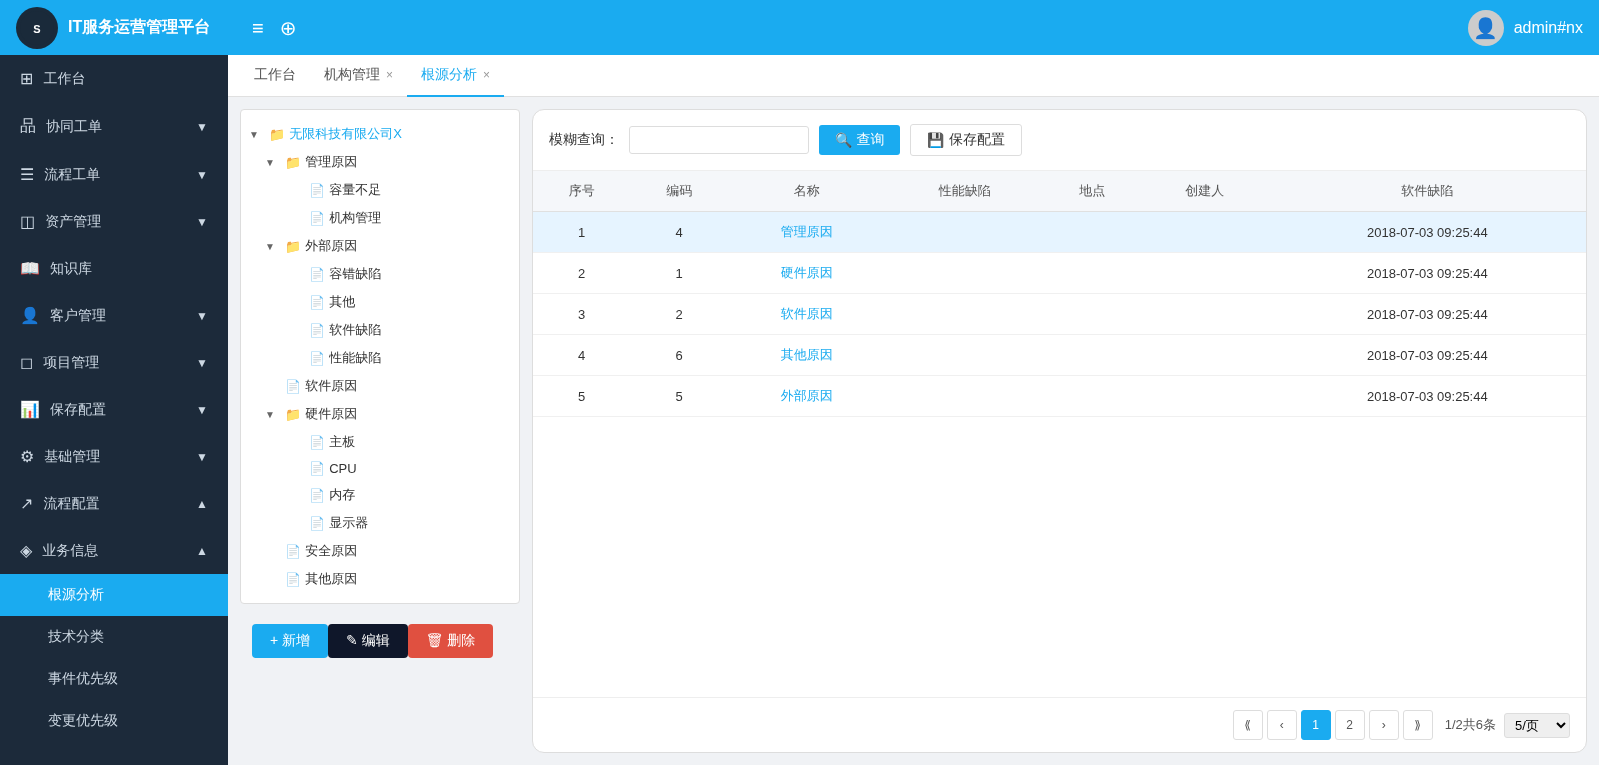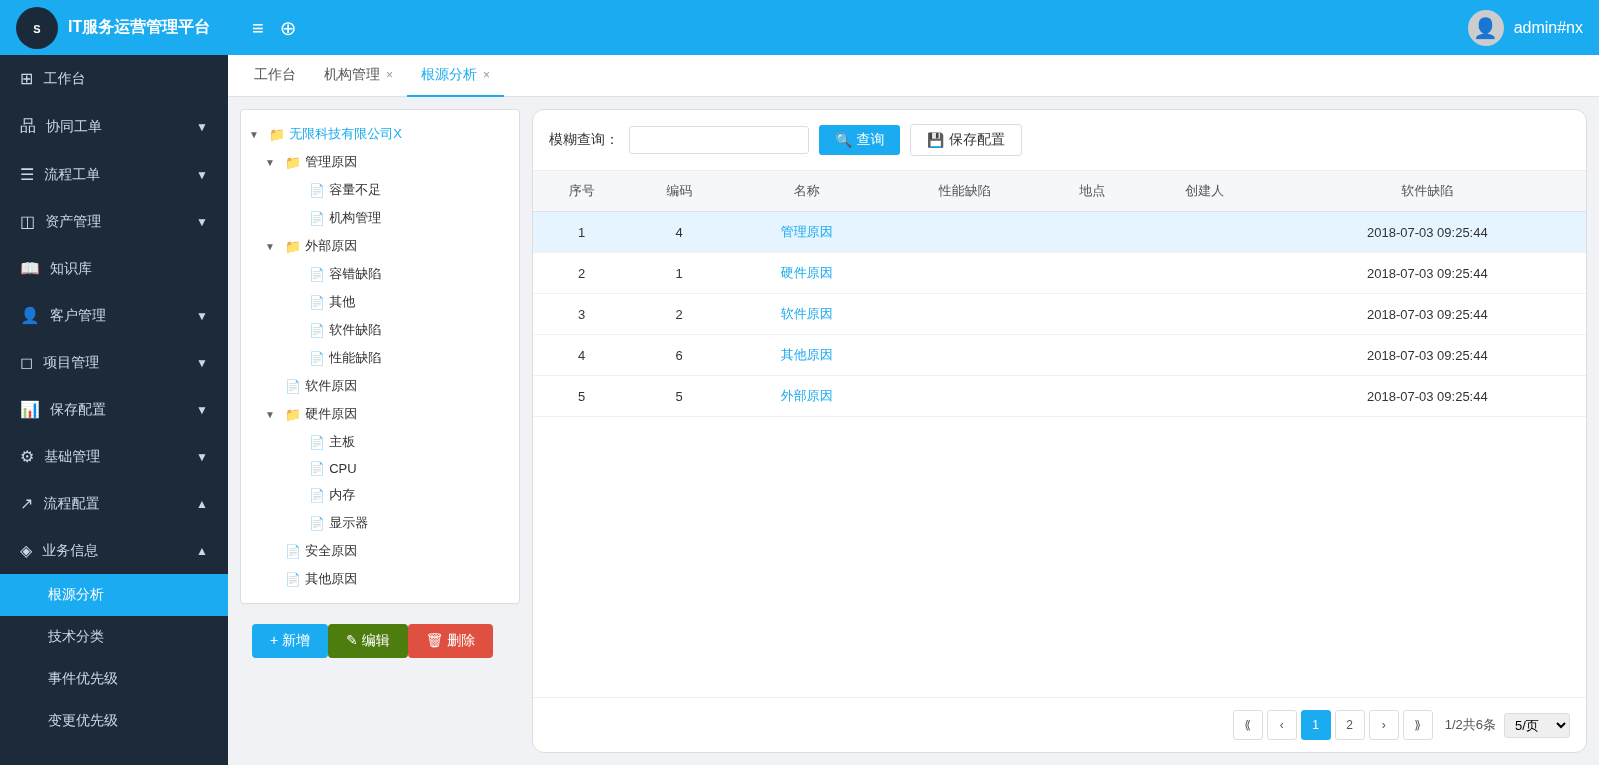--- a/index.html
+++ b/index.html
@@ -197,21 +197,21 @@
       padding: 8px 18px;
       border: none;
       border-radius: 4px;
       cursor: pointer;
       font-size: 14px;
       display: flex;
       align-items: center;
       gap: 6px;
     }
     .btn-primary { background: #1aabf0; color: white; }
-    .btn-warning { background: #4d7c0f; color: white; }
+    .btn-warning { background: #0f172a; color: white; }
     .btn-danger { background: #e05040; color: white; }
 
     
     .right-panel {
       flex: 1;
       background: white;
       border: 1px solid #ddd;
       border-radius: 12px;
       display: flex;
       flex-direction: column;

